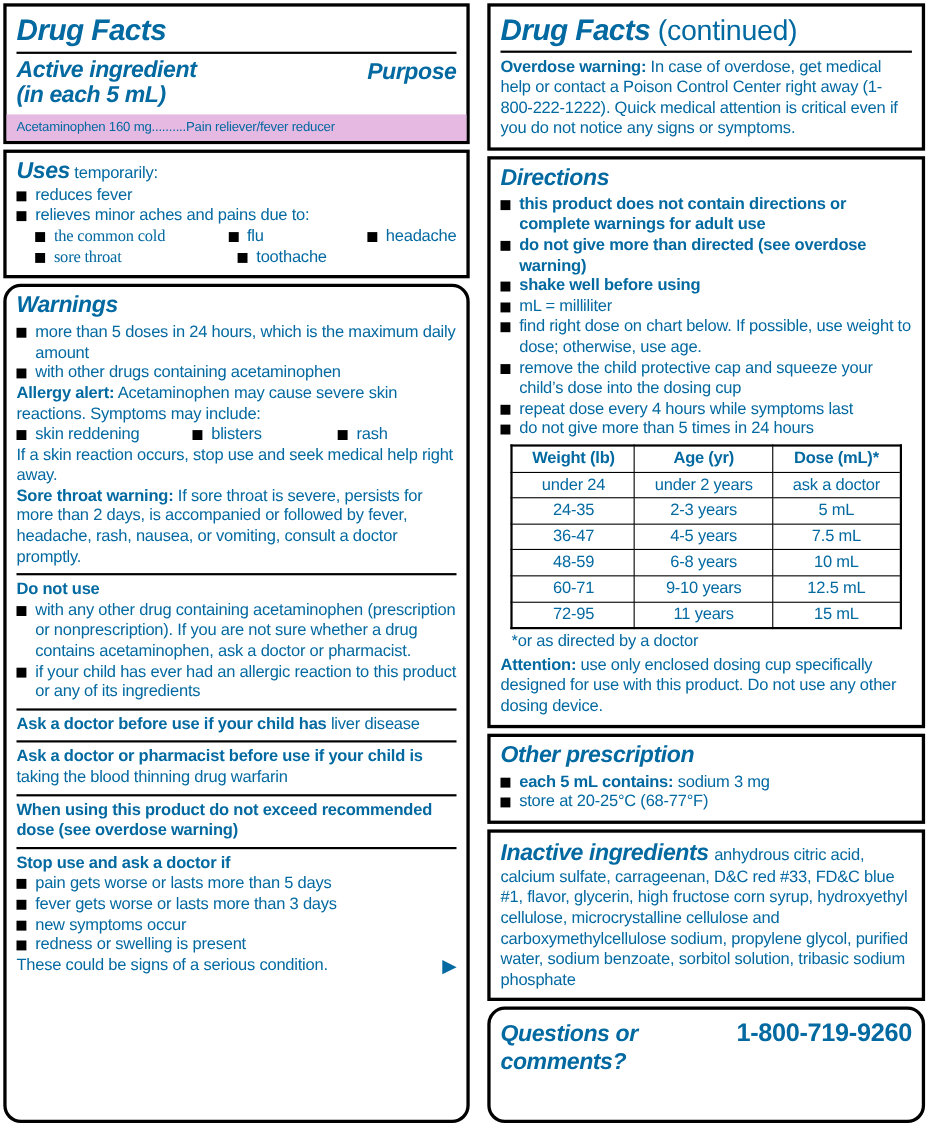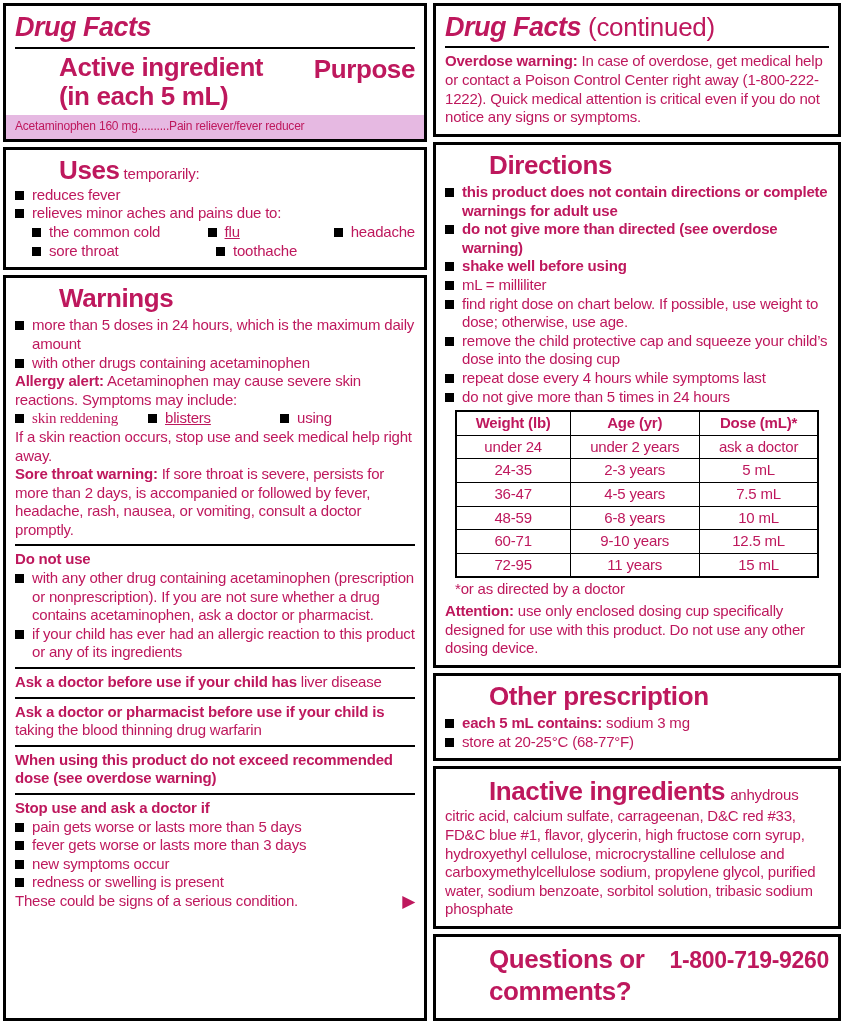--- a/index.html
+++ b/index.html
@@ -1,49 +1,49 @@
 <!DOCTYPE html>
 <html><head>
 <meta charset="utf-8">
 <style>
   * { box-sizing: border-box; margin: 0; padding: 0; }
   html, body { background: #fff; }
   .sheet {
     width: 844px; min-height: 1024px; background: #fff;
-    display: flex; gap: 6px; padding: 3px;
+    display: flex; gap: 16px; padding: 3px;
     font-family: "Liberation Sans", "DejaVu Sans", sans-serif;
-    color: #be185d; font-size: 15px; letter-spacing: -0.2px; line-height: 1.24;
+    color: #0369a1; font-size: 15px; letter-spacing: -0.2px; line-height: 1.24;
   }
   .col { display: flex; flex-direction: column; gap: 5px; }
   .col-left  { width: 424px; }
   .col-right { width: 408px; }
   .box { border: 3px solid #000; padding: 4px 9px 7px; background: #fff; }
   .box-flush { padding: 4px 0 0; }
   .padx { padding-left: 9px; padding-right: 9px; }
-  .grow { flex: 1; }
+  .grow { flex: 1; border-radius: 16px; }
 
   .df-title { font-size: 27px; font-weight: bold; font-style: italic; letter-spacing: -0.5px; margin: 1px 0 3px; }
   .df-cont  { font-size: 26px; font-weight: normal; font-style: normal; letter-spacing: -0.3px; }
   .rule     { border: none; border-top: 2px solid #000; margin: 2px 0 4px; }
-  .h2       { font-size: 26px; font-weight: bold; letter-spacing: -0.4px; margin-left: 44px; }
+  .h2       { font-size: 21px; font-weight: bold; font-style: italic; letter-spacing: -0.4px; }
   .h2-block { margin-bottom: 2px; }
   .h3       { font-weight: bold; }
   .b        { font-weight: bold; }
 
   .ai-head { display: flex; justify-content: space-between; align-items: flex-start; margin-top: 2px; }
   .ai-left .h2 { display: block; line-height: 1.08; }
   .pink-row { background: #e6b9e2; padding: 4px 9px 5px; font-size: 12px; margin-top: 5px; }
 
   .bullet { position: relative; padding-left: 17px; }
   .bullet .sq, .sq { display: inline-block; width: 9px; height: 9px; background: #000; }
   .bullet > .sq { position: absolute; left: 0; top: 5px; }
   .opt-row { display: flex; padding-left: 17px; }
   .opt { position: relative; padding-left: 17px; }
   .opt > .sq { position: absolute; left: 0; top: 5px; }
-  .w150 { width: 184px; } .w110 { width: 132px; text-decoration: underline; } .w160 { width: 133px; font-family: Liberation Serif, serif; }
+  .w150 { width: 184px; font-family: Liberation Serif, serif; } .w110 { width: 132px; } .w160 { width: 160px; }
 
   .subsec { border-top: 2px solid #000; margin-top: 5px; padding-top: 4px; }
   .arrow-line { display: flex; justify-content: space-between; align-items: center; }
   .cont-arrow { font-size: 17px; line-height: 1; margin-left: 6px; }
 
   .dose-table { border-collapse: collapse; margin: 4px auto 2px auto; width: 95%; border: 2px solid #000; }
   .dose-table th, .dose-table td { border: 1.5px solid #000; text-align: center; padding: 2px 16px; font-size: 15px; }
   .dose-table th { font-weight: bold; }
   .footnote { margin: 1px 0 3px 10px; }
 
@@ -91,21 +91,21 @@
     </section>
 
     <section class="box grow">
       <div class="h2 h2-block">Warnings</div>
       <div class="bullet"><span class="sq"></span><span>more than 5 doses in 24 hours, which is the maximum daily amount</span></div>
       <div class="bullet"><span class="sq"></span><span>with other drugs containing acetaminophen</span></div>
       <p><span class="b">Allergy alert:</span><span> Acetaminophen may cause severe skin reactions. Symptoms may include:</span></p>
       <div class="opt-row" style="padding-left:0;">
         <span class="opt w160"><span class="sq"></span><span>skin reddening</span></span>
         <span class="opt w110"><span class="sq"></span><span>blisters</span></span>
-        <span class="opt"><span class="sq"></span><span>using</span></span>
+        <span class="opt"><span class="sq"></span><span>rash</span></span>
       </div>
       <p>If a skin reaction occurs, stop use and seek medical help right away.</p>
       <p><span class="b">Sore throat warning:</span><span> If sore throat is severe, persists for more than 2 days, is accompanied or followed by fever, headache, rash, nausea, or vomiting, consult a doctor promptly.</span></p>
 
       <div class="subsec">
         <div class="h3">Do not use</div>
         <div class="bullet"><span class="sq"></span><span>with any other drug containing acetaminophen (prescription or nonprescription). If you are not sure whether a drug contains acetaminophen, ask a doctor or pharmacist.</span></div>
         <div class="bullet"><span class="sq"></span><span>if your child has ever had an allergic reaction to this product or any of its ingredients</span></div>
       </div>
 

